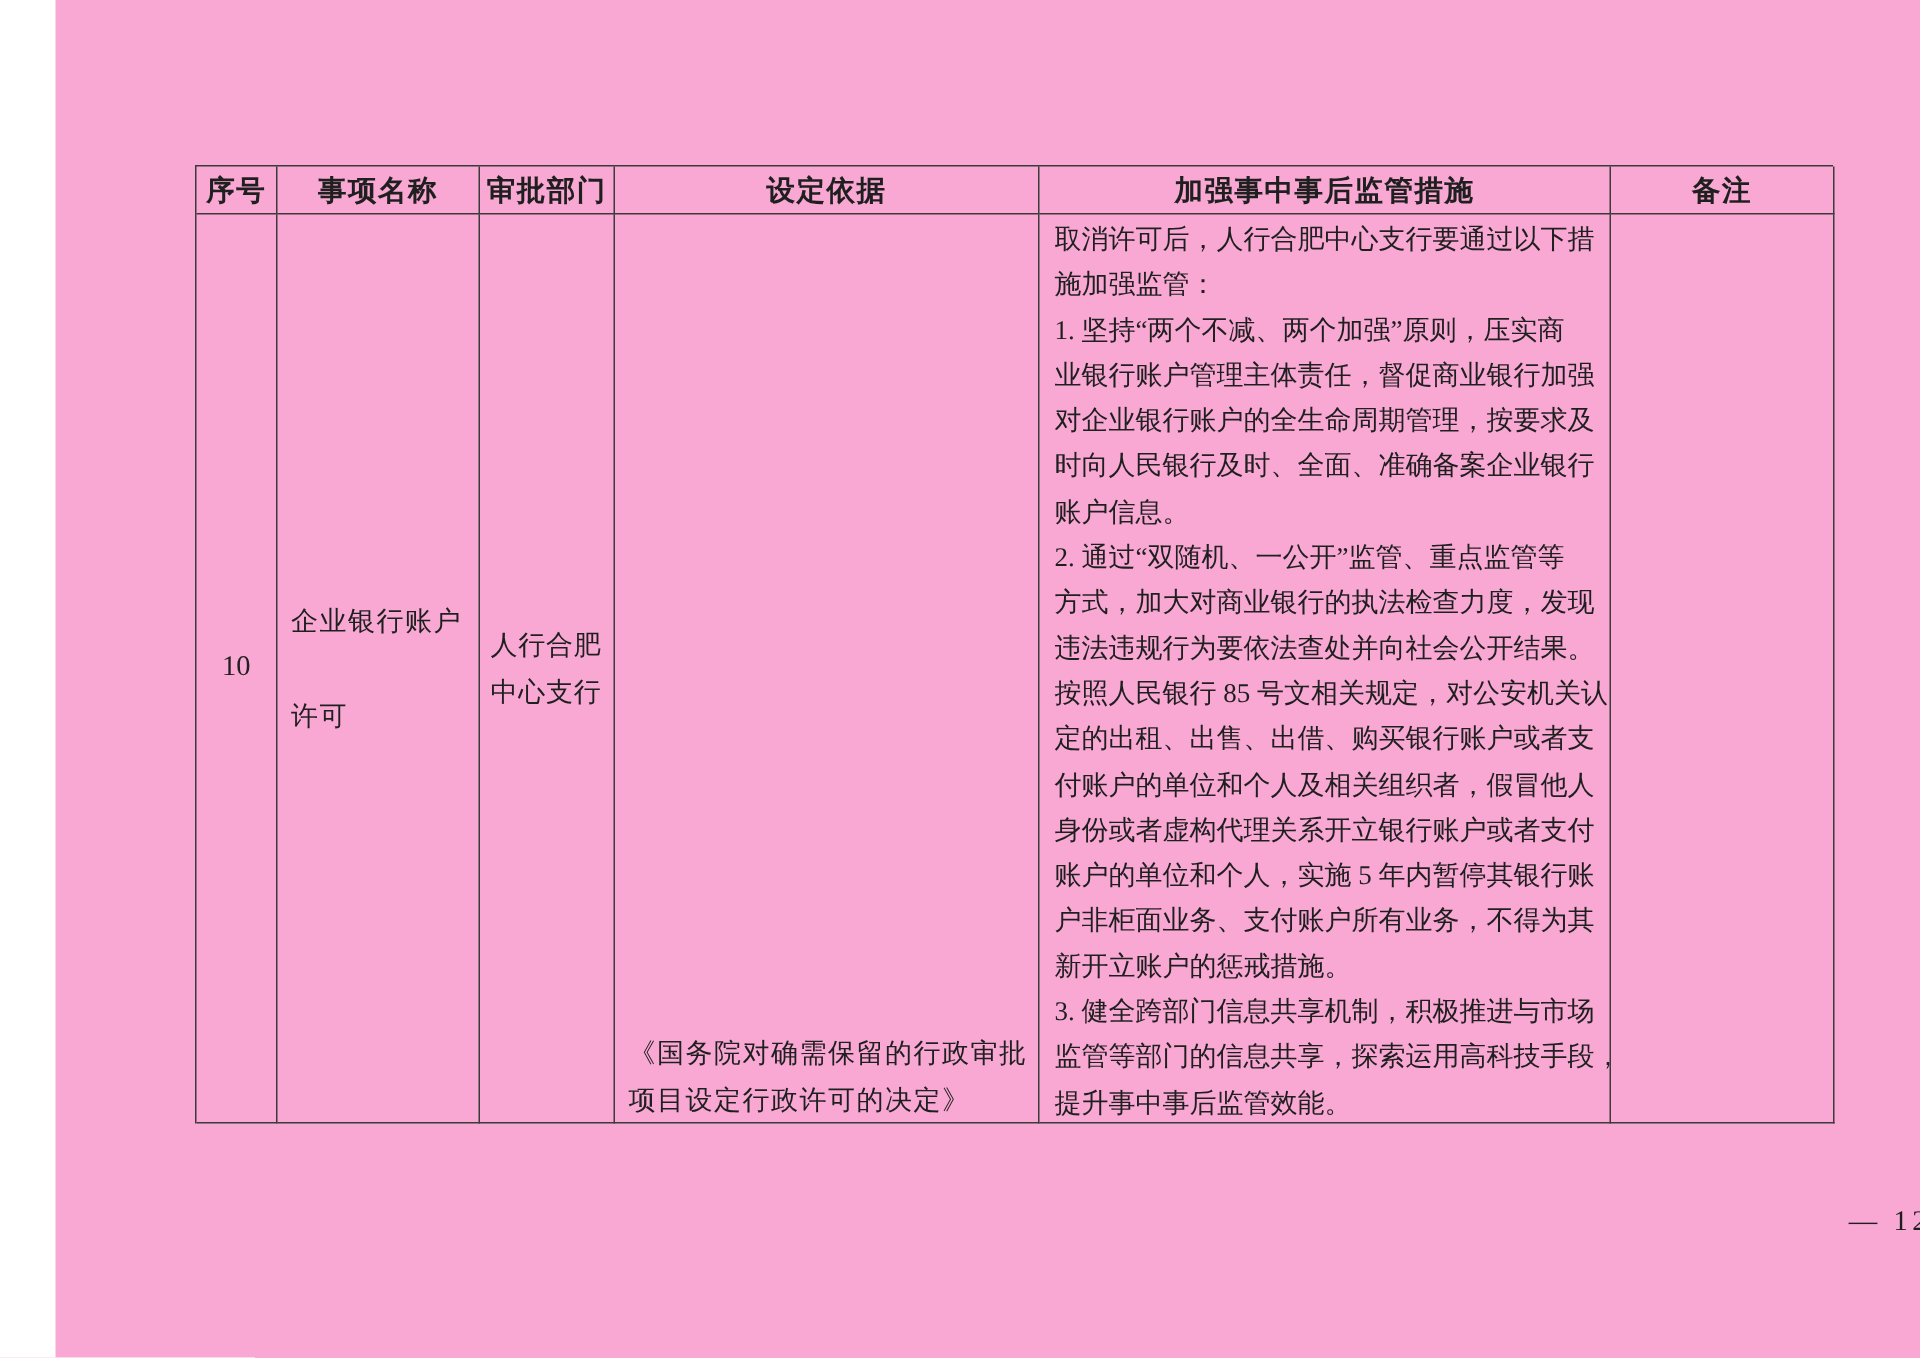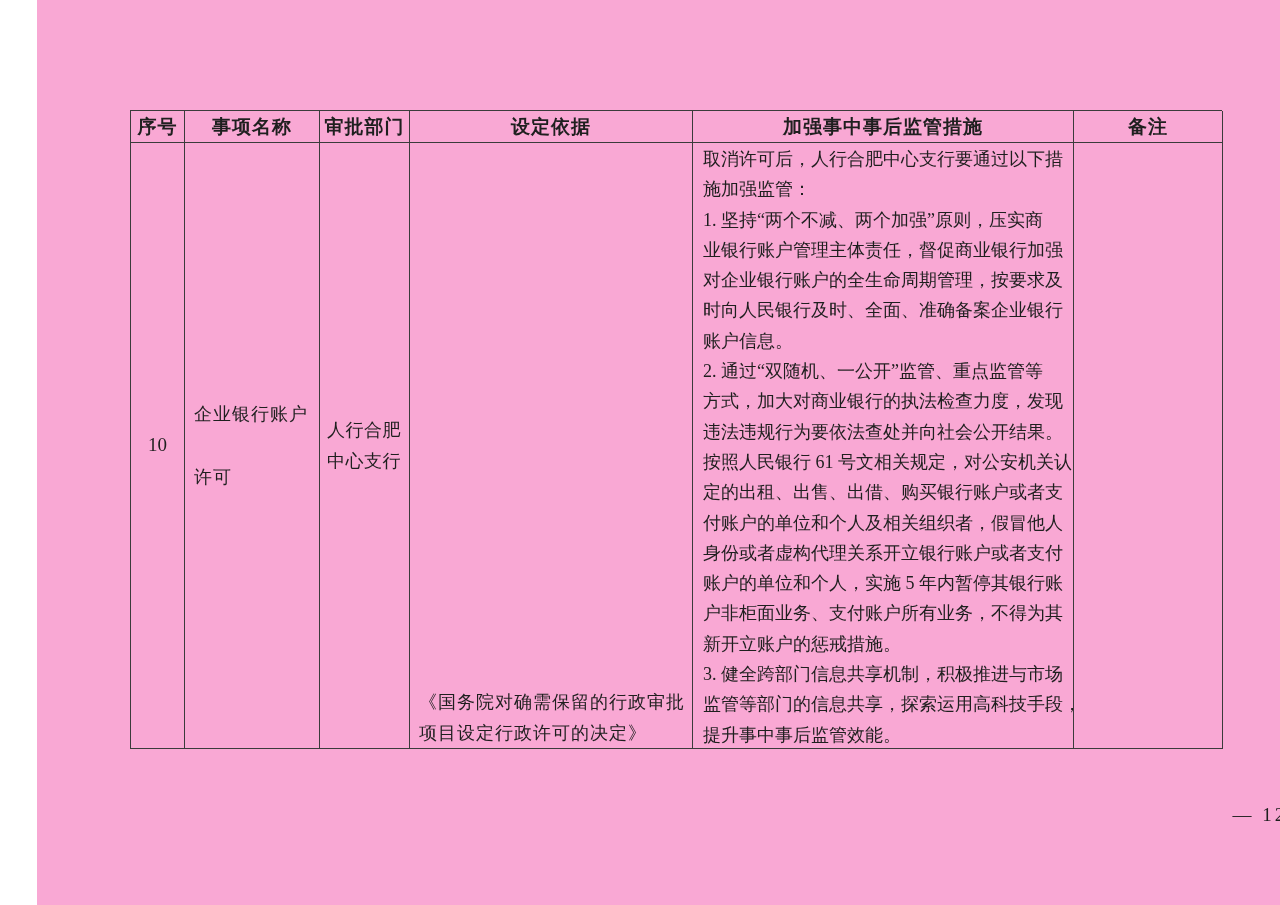--- a/index.html
+++ b/index.html
@@ -108,21 +108,21 @@
         <div class="line">取消许可后，人行合肥中心支行要通过以下措</div>
         <div class="line">施加强监管：</div>
         <div class="line">1. 坚持“两个不减、两个加强”原则，压实商</div>
         <div class="line">业银行账户管理主体责任，督促商业银行加强</div>
         <div class="line">对企业银行账户的全生命周期管理，按要求及</div>
         <div class="line">时向人民银行及时、全面、准确备案企业银行</div>
         <div class="line">账户信息。</div>
         <div class="line">2. 通过“双随机、一公开”监管、重点监管等</div>
         <div class="line">方式，加大对商业银行的执法检查力度，发现</div>
         <div class="line">违法违规行为要依法查处并向社会公开结果。</div>
-        <div class="line">按照人民银行 61 号文相关规定，对公安机关认</div>
+        <div class="line">按照人民银行 85 号文相关规定，对公安机关认</div>
         <div class="line">定的出租、出售、出借、购买银行账户或者支</div>
         <div class="line">付账户的单位和个人及相关组织者，假冒他人</div>
         <div class="line">身份或者虚构代理关系开立银行账户或者支付</div>
         <div class="line">账户的单位和个人，实施 5 年内暂停其银行账</div>
         <div class="line">户非柜面业务、支付账户所有业务，不得为其</div>
         <div class="line">新开立账户的惩戒措施。</div>
         <div class="line">3. 健全跨部门信息共享机制，积极推进与市场</div>
         <div class="line">监管等部门的信息共享，探索运用高科技手段，</div>
         <div class="line">提升事中事后监管效能。</div>
       </div>

